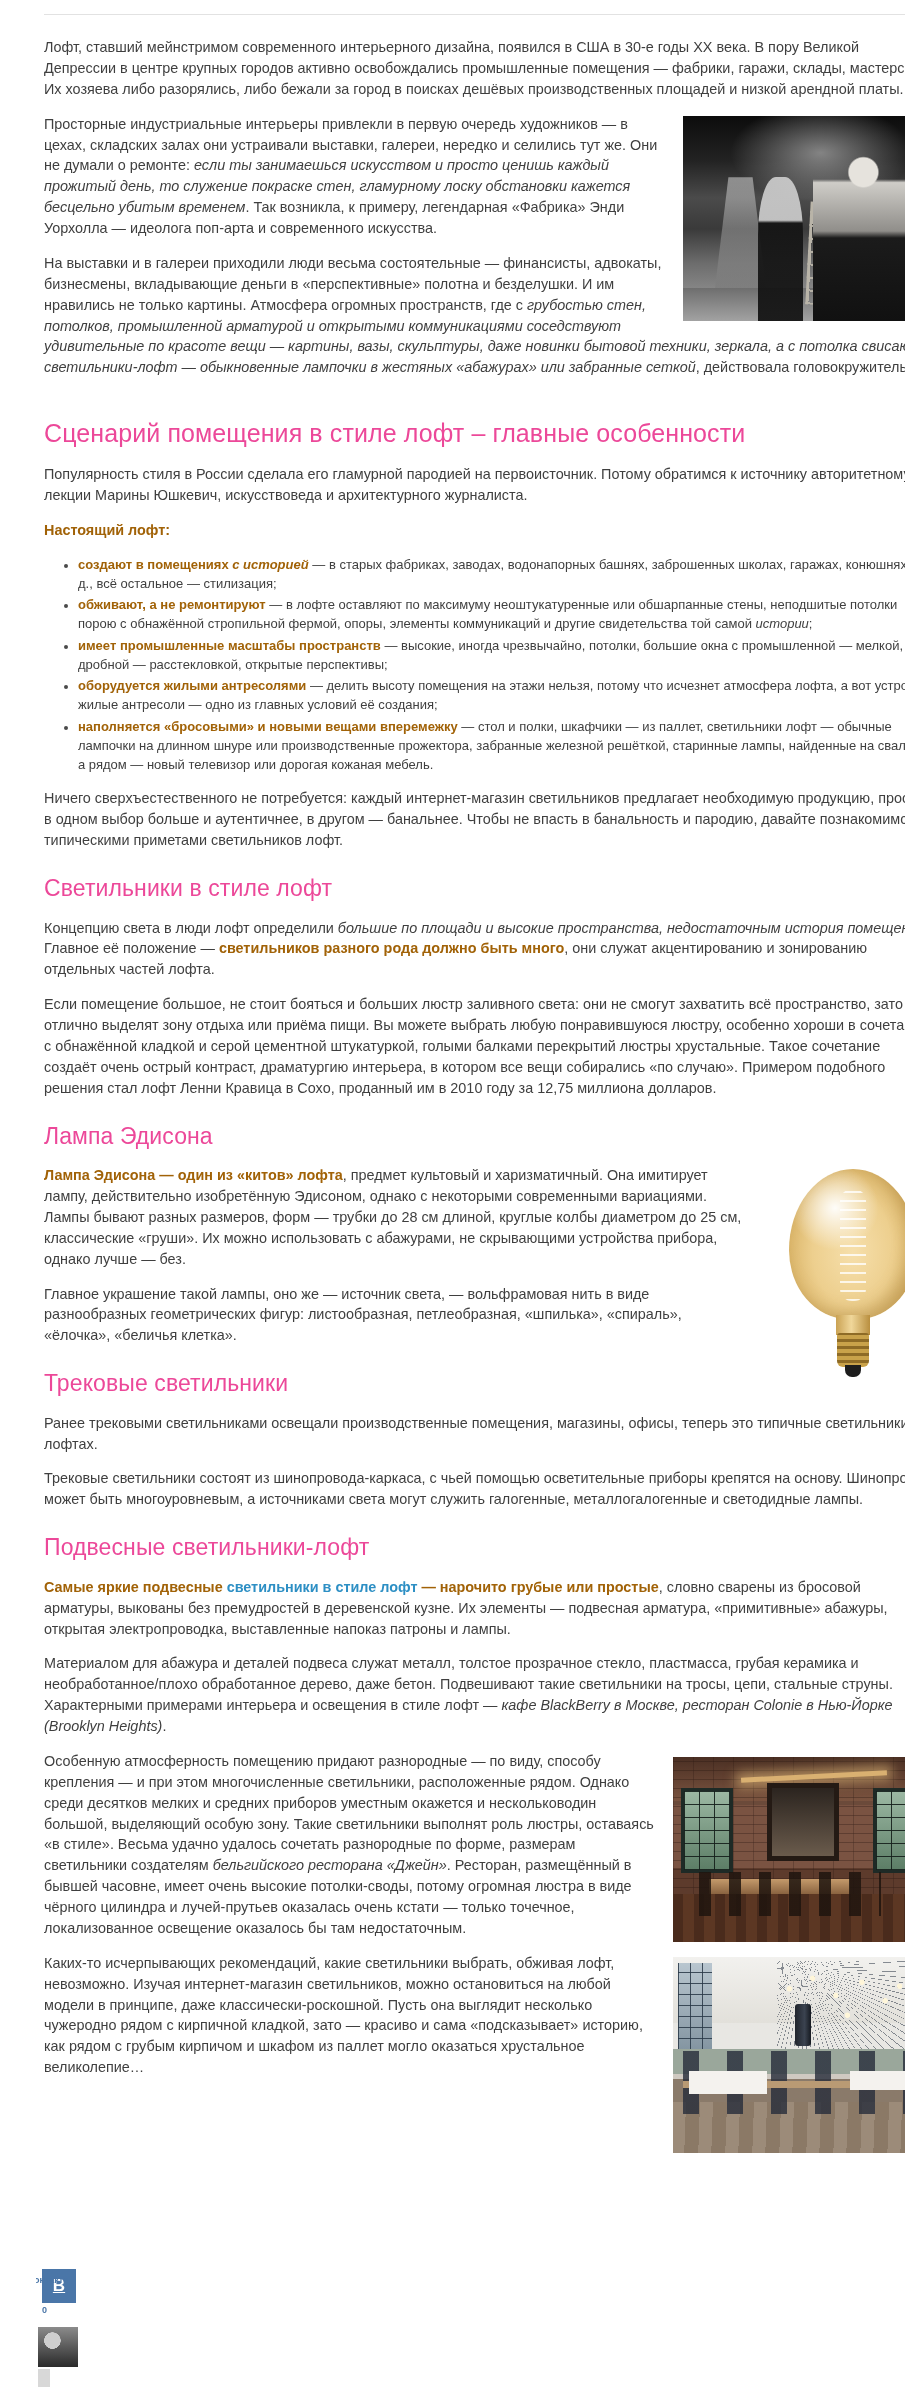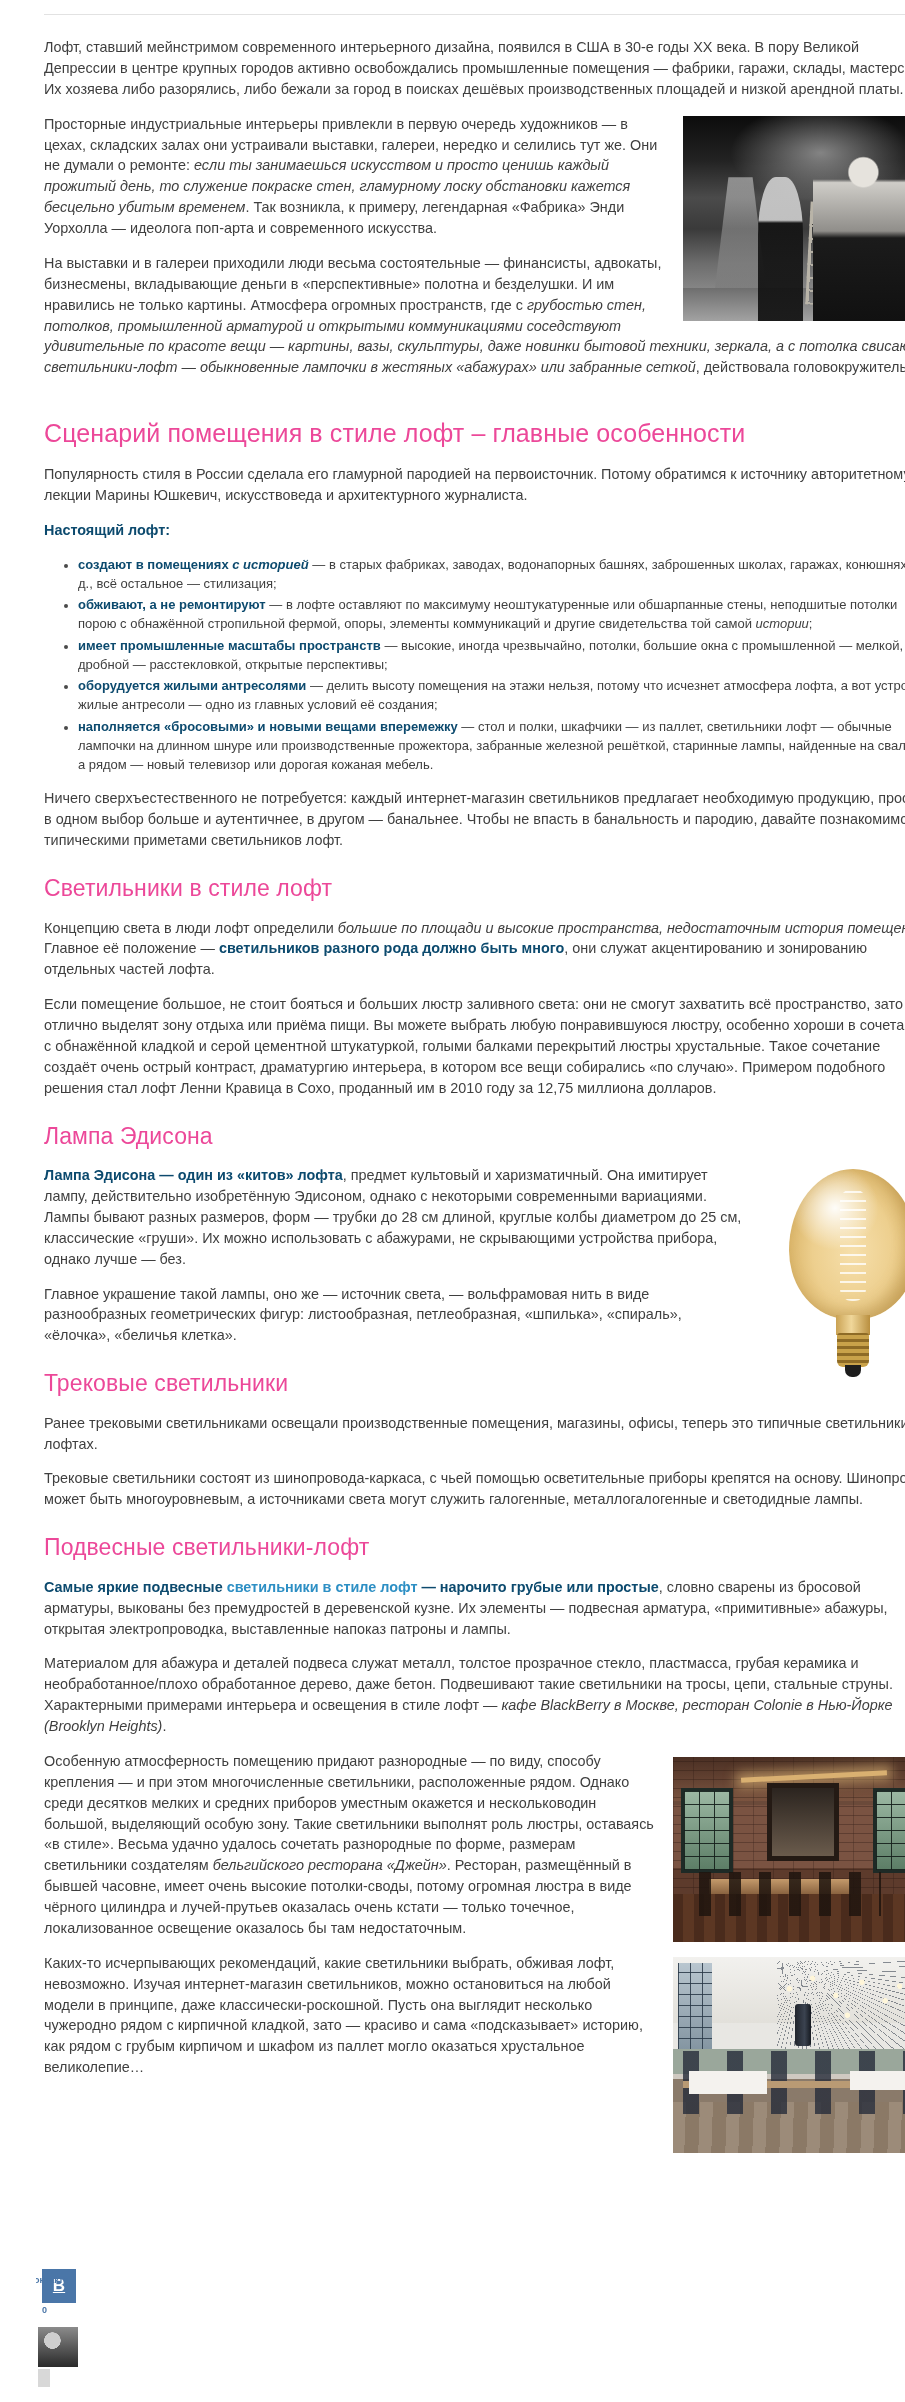--- a/index.html
+++ b/index.html
@@ -29,21 +29,21 @@
     margin: 14px 0 22px 0;
   }
   p {
     margin: 0 0 14px 0;
     font-size: 14.4px;
     line-height: 1.45;
     color: #3f3f3f;
     text-align: left;
   }
   em, .i { font-style: italic; }
-  strong, .b { font-weight: bold; color: #0c4a6e; }
+  strong, .b { font-weight: bold; color: #a16207; }
   a.inline-link {
     color: #2d8fc4;
     text-decoration: none;
     font-weight: bold;
   }
   h2 {
     font-size: 25px;
     font-weight: normal;
     color: #ec4899;
     margin: 26px 0 16px 0;

